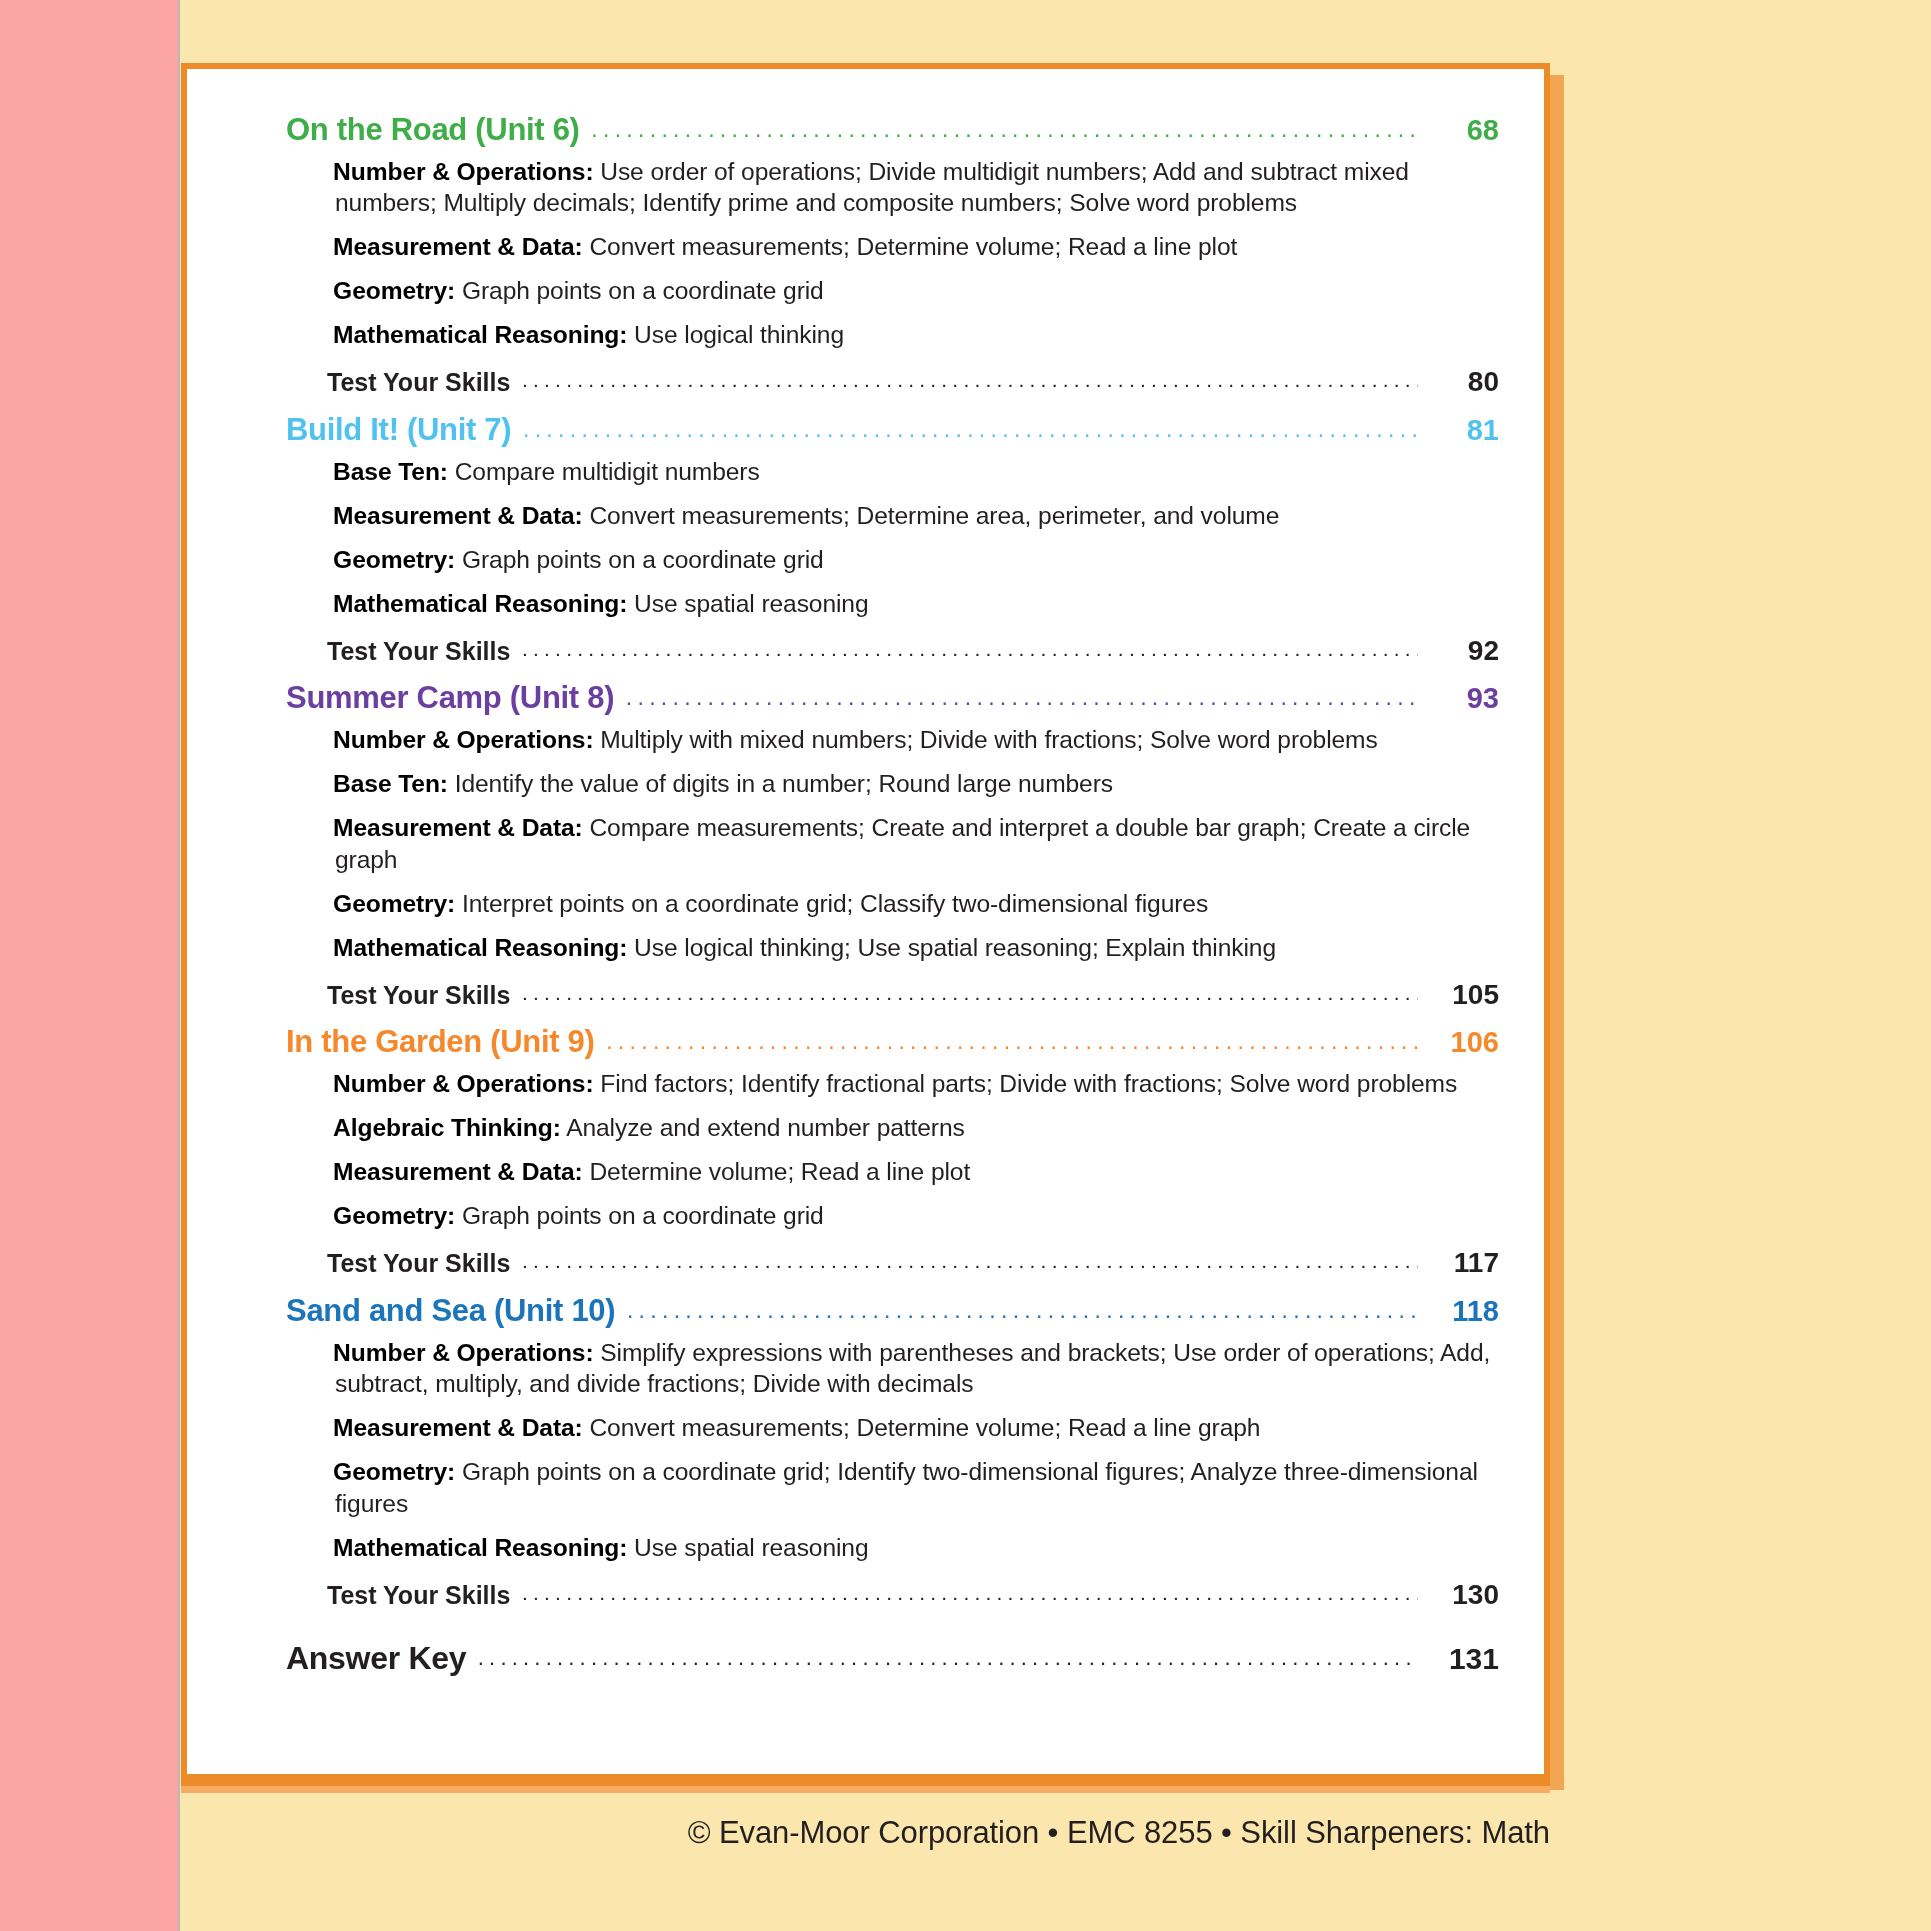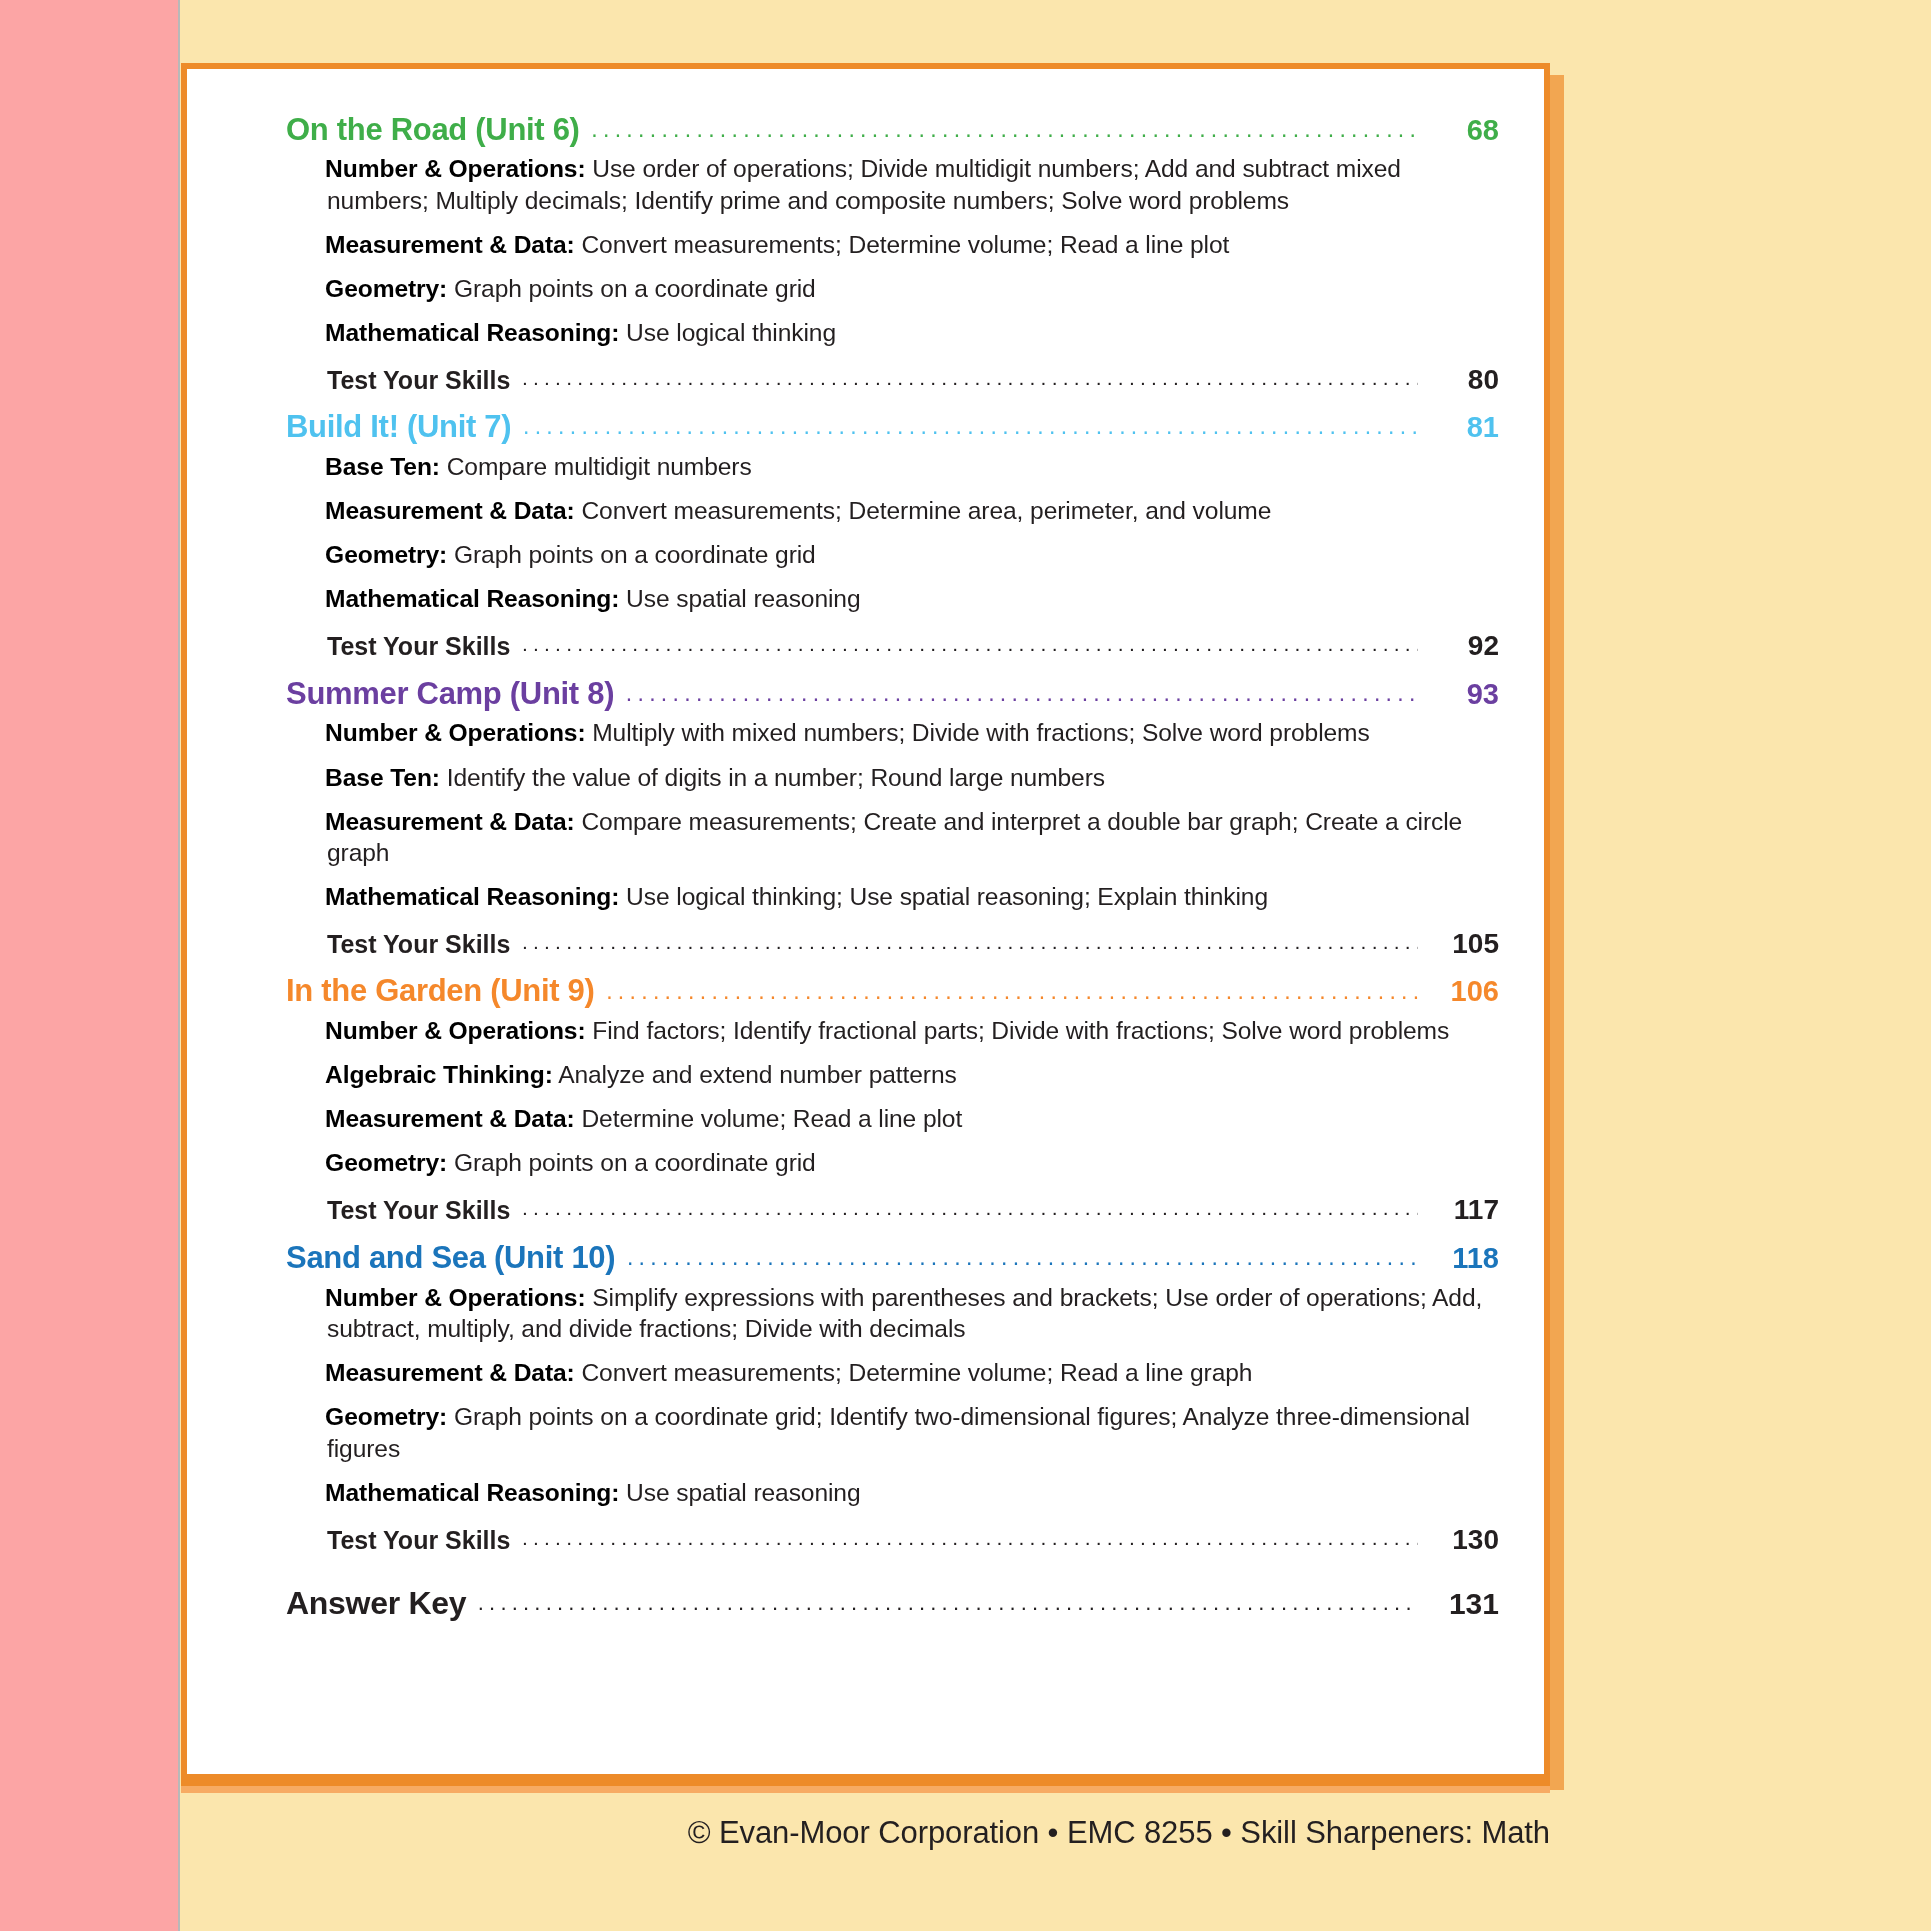--- a/index.html
+++ b/index.html
@@ -96,21 +96,21 @@
 
   .unit-title {
     font-size: 31px;
     font-weight: bold;
     letter-spacing: -0.3px;
   }
   .unit-row { margin-top: 13.5px; margin-bottom: 5.8px; }
 
   
   .skills {
-    margin: 0;
+    margin: 8px;
     padding: 0 0 0 41px;
   }
   .skill {
     font-size: 24.6px;
     line-height: 1.28;
     color: #231f20;
     margin: 0 0 12.6px 0;
     letter-spacing: -0.1px;
     text-indent: -1.9px;
   }
@@ -235,20 +235,21 @@
           <div class="unit">
             <div class="entry unit-row">
               <span class="label unit-title" style="color: rgb(107, 63, 160);">Summer Camp (Unit 8)</span>
               <span class="leader" style="color: rgb(107, 63, 160);">....................................................................................................................................................................................................................................................................</span>
               <span class="pageno" style="color: rgb(107, 63, 160);">93</span>
             </div>
             <div class="skills">
               <p class="skill"><b>Number &amp; Operations:</b><span> Multiply with mixed numbers; Divide with fractions; Solve word problems</span></p>
               <p class="skill"><b>Base Ten:</b><span> Identify the value of digits in a number; Round large numbers</span></p>
               <p class="skill"><b>Measurement &amp; Data:</b><span> Compare measurements; Create and interpret a double bar graph; Create a circle graph</span></p>
+              <p class="skill"><b>Geometry:</b><span> Interpret points on a coordinate grid; Classify two-dimensional figures</span></p>
               <p class="skill"><b>Mathematical Reasoning:</b><span> Use logical thinking; Use spatial reasoning; Explain thinking</span></p>
             </div>
             <div class="entry tys">
               <span class="label ">Test Your Skills</span>
               <span class="leader">....................................................................................................................................................................................................................................................................</span>
               <span class="pageno">105</span>
             </div>
           </div>
           <div class="unit">
             <div class="entry unit-row">

